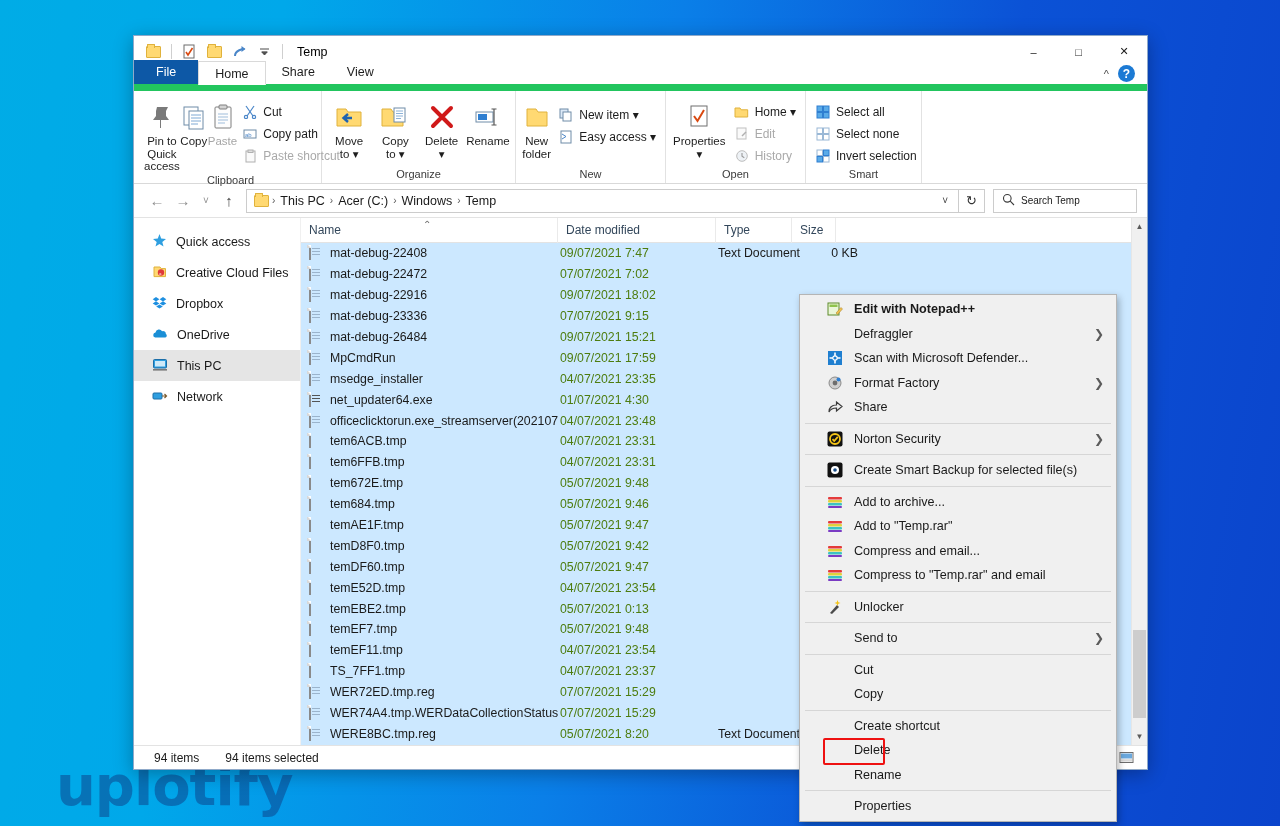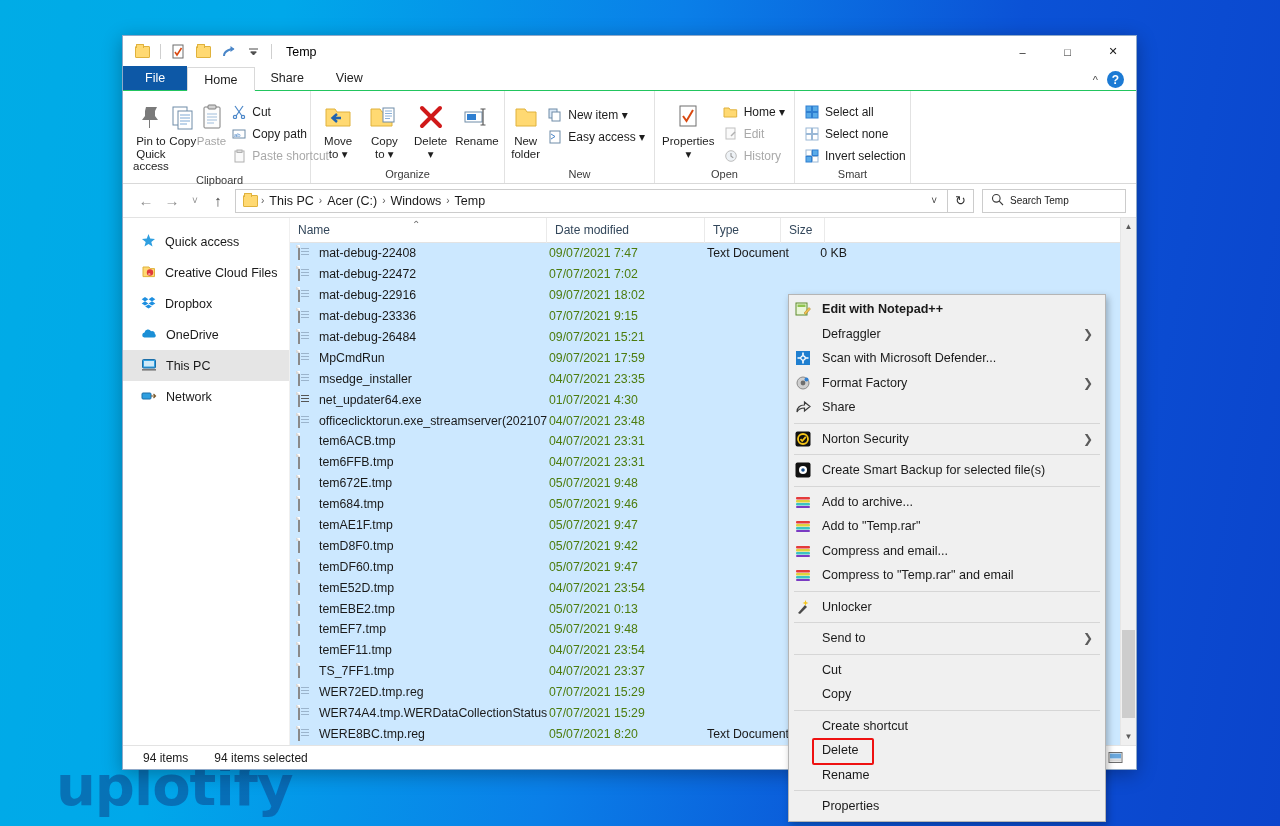--- a/index.html
+++ b/index.html
@@ -22,21 +22,21 @@
     font-weight: bold;
     letter-spacing: -1px;
     color: rgba(12, 70, 140, 0.55);
     font-family: "DejaVu Sans", sans-serif;
     user-select: none;
   }
 
   
   #window {
     position: absolute;
-    left: 122px; top: 35px;
+    left: 133px; top: 35px;
     width: 1015px; height: 735px;
     background: #ffffff;
     border: 1px solid #8fa9c9;
     box-shadow: 0 4px 18px rgba(0,0,0,0.30);
     display: flex; flex-direction: column;
   }
 
   
   .titlebar {
     height: 31px;
@@ -72,21 +72,21 @@
   }
   .cap {
     width: 45px; height: 31px; display: flex; align-items: center; justify-content: center;
     font-size: 11px; color: #202020;
   }
   .cap:last-child { width: 46px; }
 
   
   .ribbon-tabs {
     height: 24px; display: flex; align-items: flex-end;
-    background: #ffffff; border-bottom: 1px solid #22c55e;
+    background: #ffffff; border-bottom: 7px solid #22c55e;
     flex: 0 0 auto; position: relative;
   }
   .tab {
     height: 24px; line-height: 24px; padding: 0 16px;
     font-size: 12.5px; color: #1d1d1d;
   }
   .tab.file {
     background: #0d58a6; color: #fff; padding: 0 22px; font-weight: normal;
   }
   .tab.active {
@@ -263,21 +263,21 @@
     left: 665px; top: 258px;
     width: 318px;
     background: #f0f0f0;
     border: 1px solid #b5b5b5;
     box-shadow: 2px 3px 7px rgba(0,0,0,0.28);
     padding: 2px 0;
     z-index: 50;
   }
   .mi {
     height: 24.5px; display: flex; align-items: center;
-    padding-left: 4px; font-size: 12.6px; color: #1a1a1a;
+    padding-left: 25px; font-size: 12.6px; color: #1a1a1a;
     position: relative;
   }
   .mi .mico { width: 20px; flex: 0 0 20px; display: flex; align-items: center; justify-content: center; }
   .mi .mlabel { padding-left: 9px; white-space: nowrap; }
   .mi.bold .mlabel { font-weight: bold; }
   .mi .submark { margin-left: auto; padding-right: 12px; font-size: 12px; color: #5b5b5b; }
   .msep { height: 1px; background: #d6d6d6; margin: 3px 5px; }
   .hl-box {
     position: absolute; border: 2.5px solid #ee1111;
     border-radius: 2px; pointer-events: none; z-index: 60;

